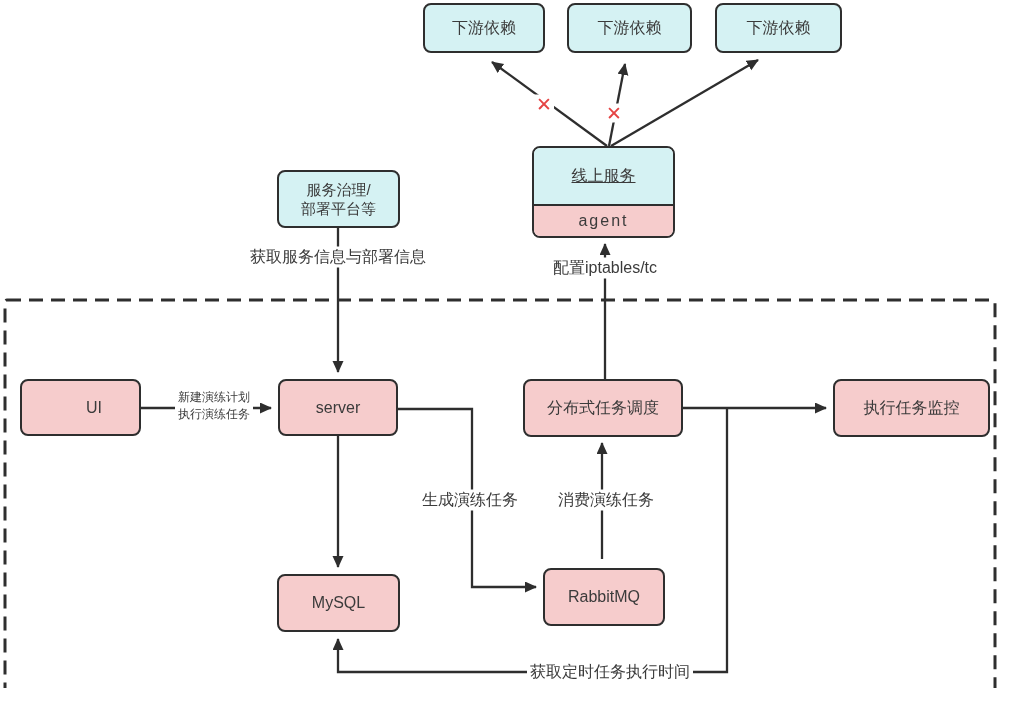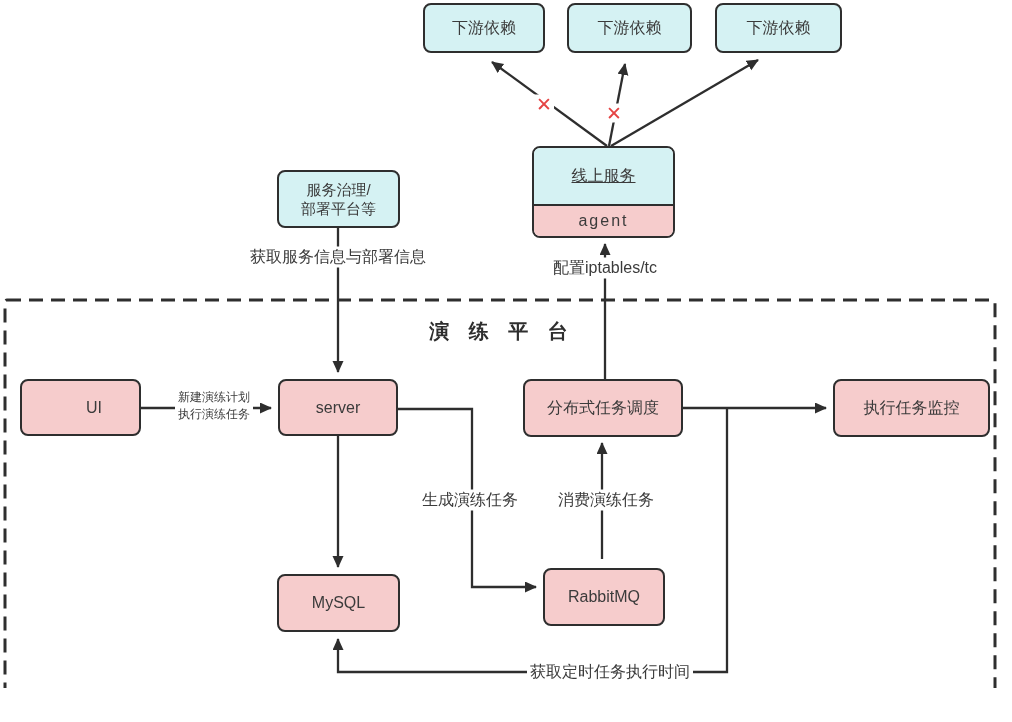--- a/index.html
+++ b/index.html
@@ -95,21 +95,20 @@
   <div class="stack" style="left:532px;top:146px;width:143px;height:92px;">
     <div class="top">线上服务</div>
     <div class="bottom">agent</div>
   </div>
 
   <div class="node cyan two-line" style="left:277px;top:170px;width:123px;height:58px;">
     <span>服务治理/</span>
     <span>部署平台等</span>
   </div>
 
-  <div class="platform-title" style="left:502px;top:331px;">演 练 平 台</div>
 
   <div class="node pink" style="left:20px;top:379px;width:121px;height:57px;padding-left:27px;">
     <span>UI</span>
   </div>
   <div class="node pink" style="left:278px;top:379px;width:120px;height:57px;">
     <span>server</span>
   </div>
   <div class="node pink" style="left:523px;top:379px;width:160px;height:58px;">
     <span>分布式任务调度</span>
   </div>

